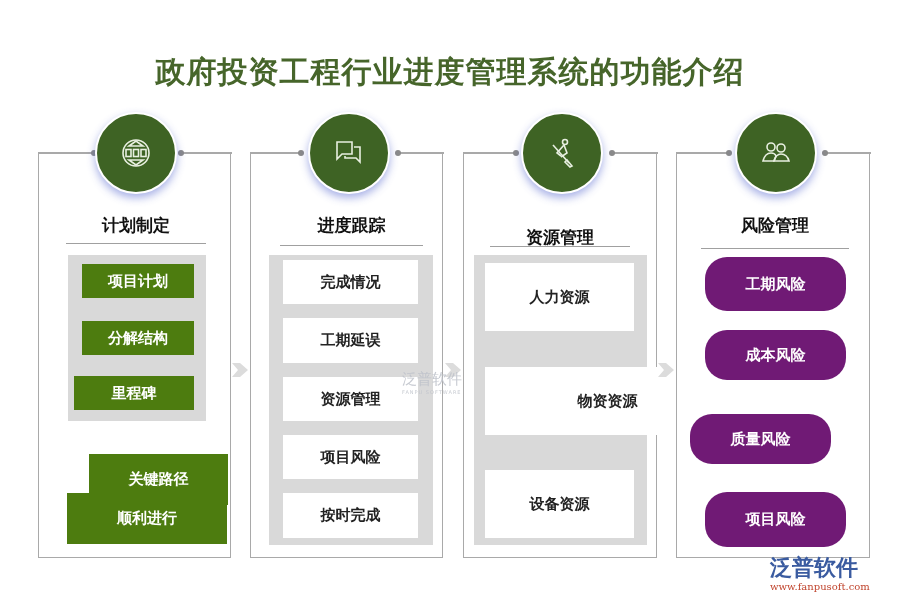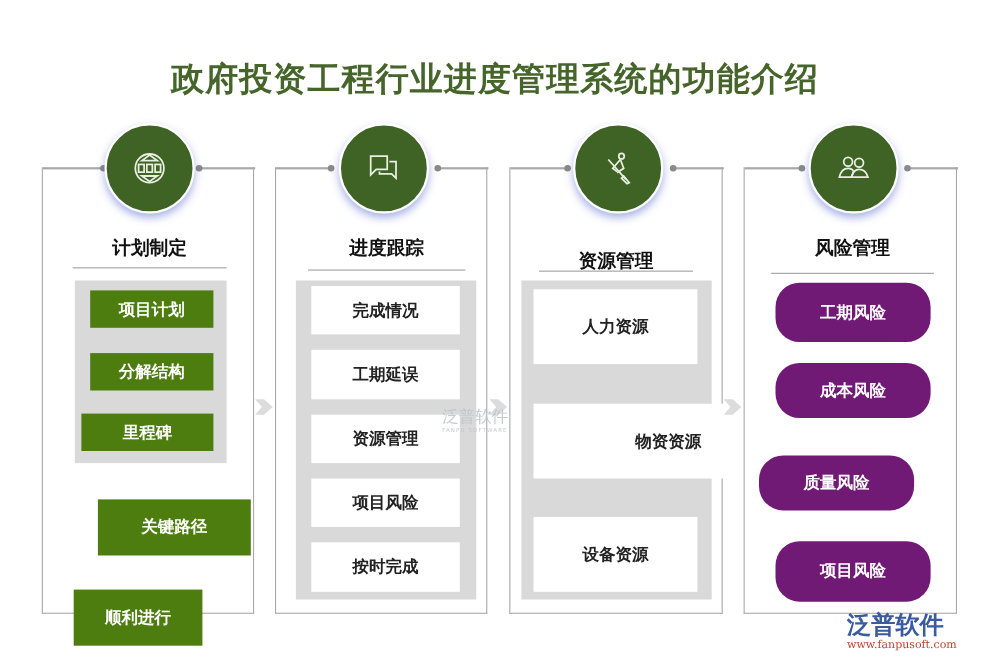--- a/index.html
+++ b/index.html
@@ -45,21 +45,21 @@
       <path d="M10 10 L17 5 L24 10 Z M10 24 L17 29 L24 24 Z"></path>
     </svg>
 </div>
 <div class="heading" style="left:66px;width:140px;">计划制定</div>
 <div class="hline" style="left:66px;top:243px;width:140px;"></div>
 <div class="graybg" style="left:68px;top:255px;width:138px;height:166px;"></div>
 <div class="gbox green-mid" style="left:82px;top:264px;width:112px;height:34px;">项目计划</div>
 <div class="gbox green-mid" style="left:82px;top:321px;width:112px;height:34px;">分解结构</div>
 <div class="gbox green-mid" style="left:74px;top:376px;width:120px;height:34px;">里程碑</div>
 <div class="gbox green-mid" style="left:67px;top:454px;width:139px;height:51px;margin-left:22px;">关键路径</div>
-<div class="gbox green-mid" style="left:67px;top:493px;width:117px;height:51px;margin-top:43px;">顺利进行</div>
+<div class="gbox green-mid" style="left:67px;top:493px;width:160px;height:51px;">顺利进行</div>
 
 <div class="col" style="left:250px;width:193px;">
   <div class="topline-l" style="left:0;width:50px;"></div>
     <div class="dot" style="left:47px;"></div>
   <div class="topline-r" style="left:145px;width:48px;"></div>
     <div class="dot" style="left:144px;"></div>
 </div>
 <div class="circle" style="left:308px;">
   <svg viewBox="0 0 34 34" fill="none" stroke="#e8efe0" stroke-width="1.6">
       <path d="M5 6 H20 V18 H10 L5 23 Z"></path>

